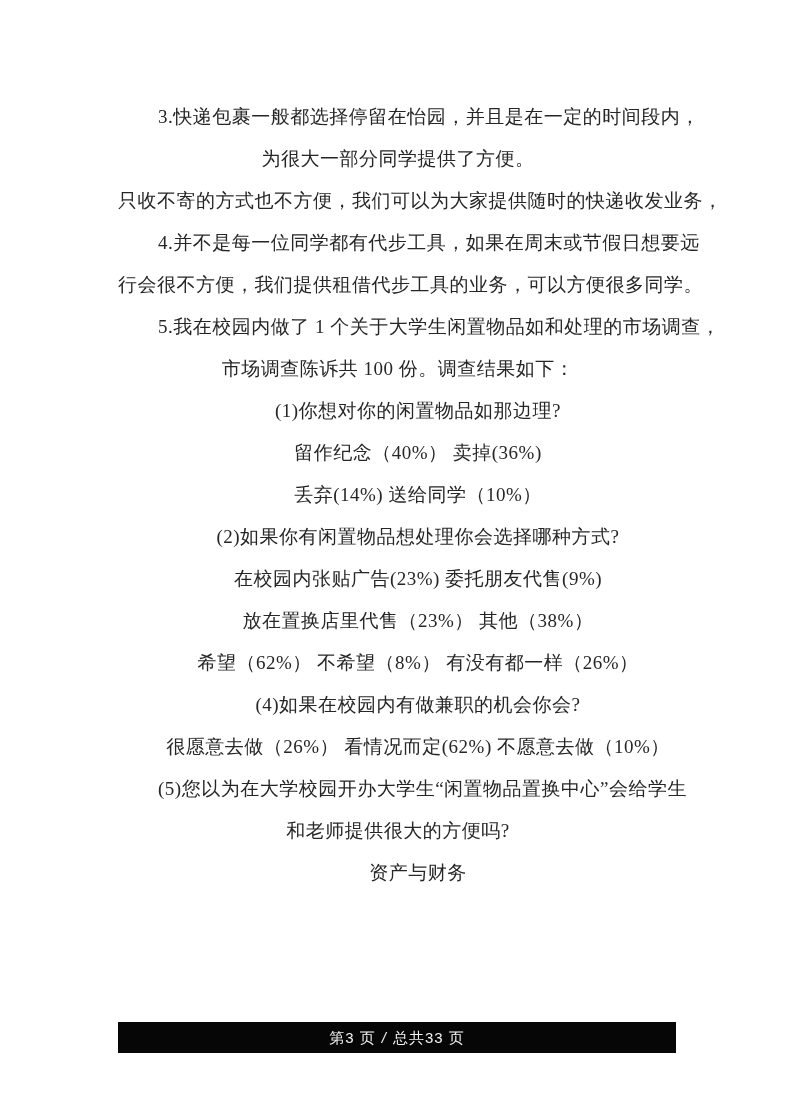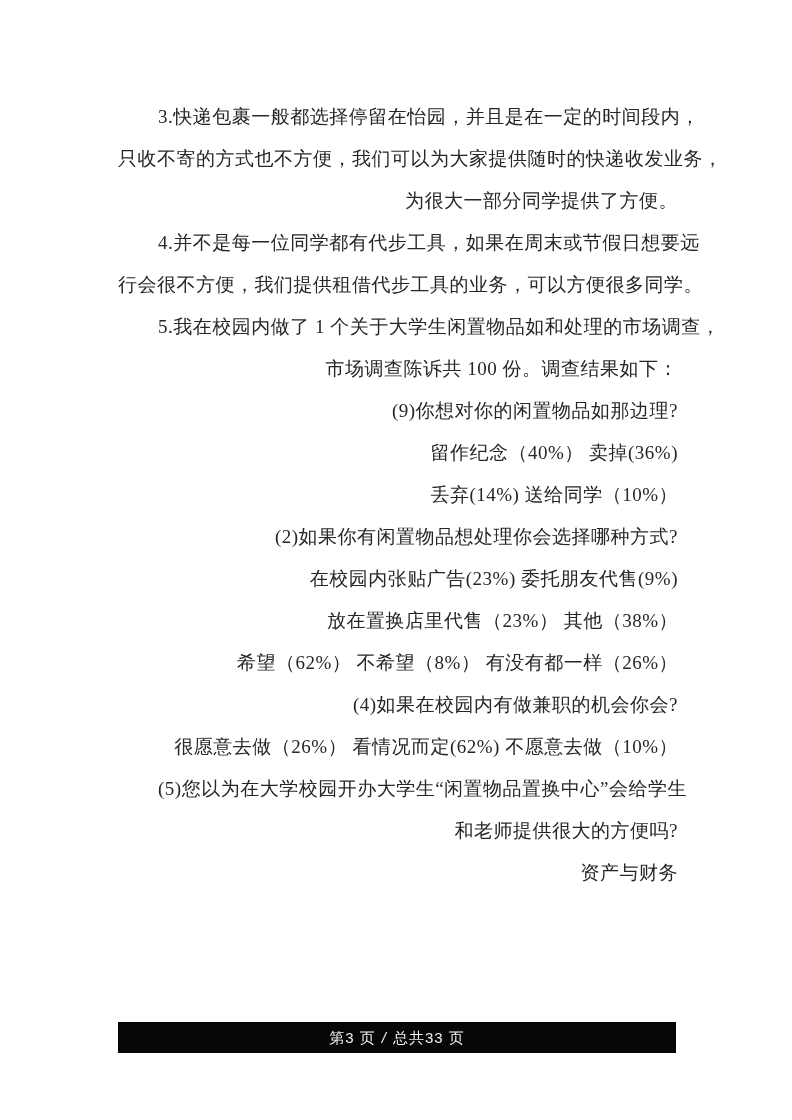--- a/index.html
+++ b/index.html
@@ -21,21 +21,21 @@
     top: 96px;
     width: 560px;
     color: #262626;
   }
   .line {
     height: 42px;
     line-height: 42px;
     font-size: 19px;
     letter-spacing: 0.5px;
     white-space: nowrap;
-    text-align: right;
+    text-align: center;
   }
   .line.indent {
     padding-left: 40px;
   }
   .footer-bar {
     position: absolute;
     left: 118px;
     top: 1022px;
     width: 558px;
     height: 31px;
@@ -58,27 +58,27 @@
   }
 </style>
 </head>
 <body>
 
 <div class="page">
 
   <div class="doc-body">
 
   <div class="line indent">3.快递包裹一般都选择停留在怡园，并且是在一定的时间段内，</div>
+      <div class="line">为很大一部分同学提供了方便。</div>
       <div class="line">只收不寄的方式也不方便，我们可以为大家提供随时的快递收发业务，</div>
-      <div class="line">为很大一部分同学提供了方便。</div>
       <div class="line indent">4.并不是每一位同学都有代步工具，如果在周末或节假日想要远</div>
       <div class="line">行会很不方便，我们提供租借代步工具的业务，可以方便很多同学。</div>
       <div class="line indent">5.我在校园内做了 1 个关于大学生闲置物品如和处理的市场调查，</div>
       <div class="line">市场调查陈诉共 100 份。调查结果如下：</div>
-      <div class="line indent">(9)你想对你的闲置物品如那边理?</div>
+      <div class="line indent">(1)你想对你的闲置物品如那边理?</div>
       <div class="line indent">留作纪念（40%） 卖掉(36%)</div>
       <div class="line indent">丢弃(14%)  送给同学（10%）</div>
       <div class="line indent">(2)如果你有闲置物品想处理你会选择哪种方式?</div>
       <div class="line indent">在校园内张贴广告(23%)  委托朋友代售(9%)</div>
       <div class="line indent">放在置换店里代售（23%） 其他（38%）</div>
       <div class="line indent">希望（62%） 不希望（8%） 有没有都一样（26%）</div>
       <div class="line indent">(4)如果在校园内有做兼职的机会你会?</div>
       <div class="line indent">很愿意去做（26%） 看情况而定(62%)  不愿意去做（10%）</div>
       <div class="line indent">(5)您以为在大学校园开办大学生“闲置物品置换中心”会给学生</div>
       <div class="line">和老师提供很大的方便吗?</div>

